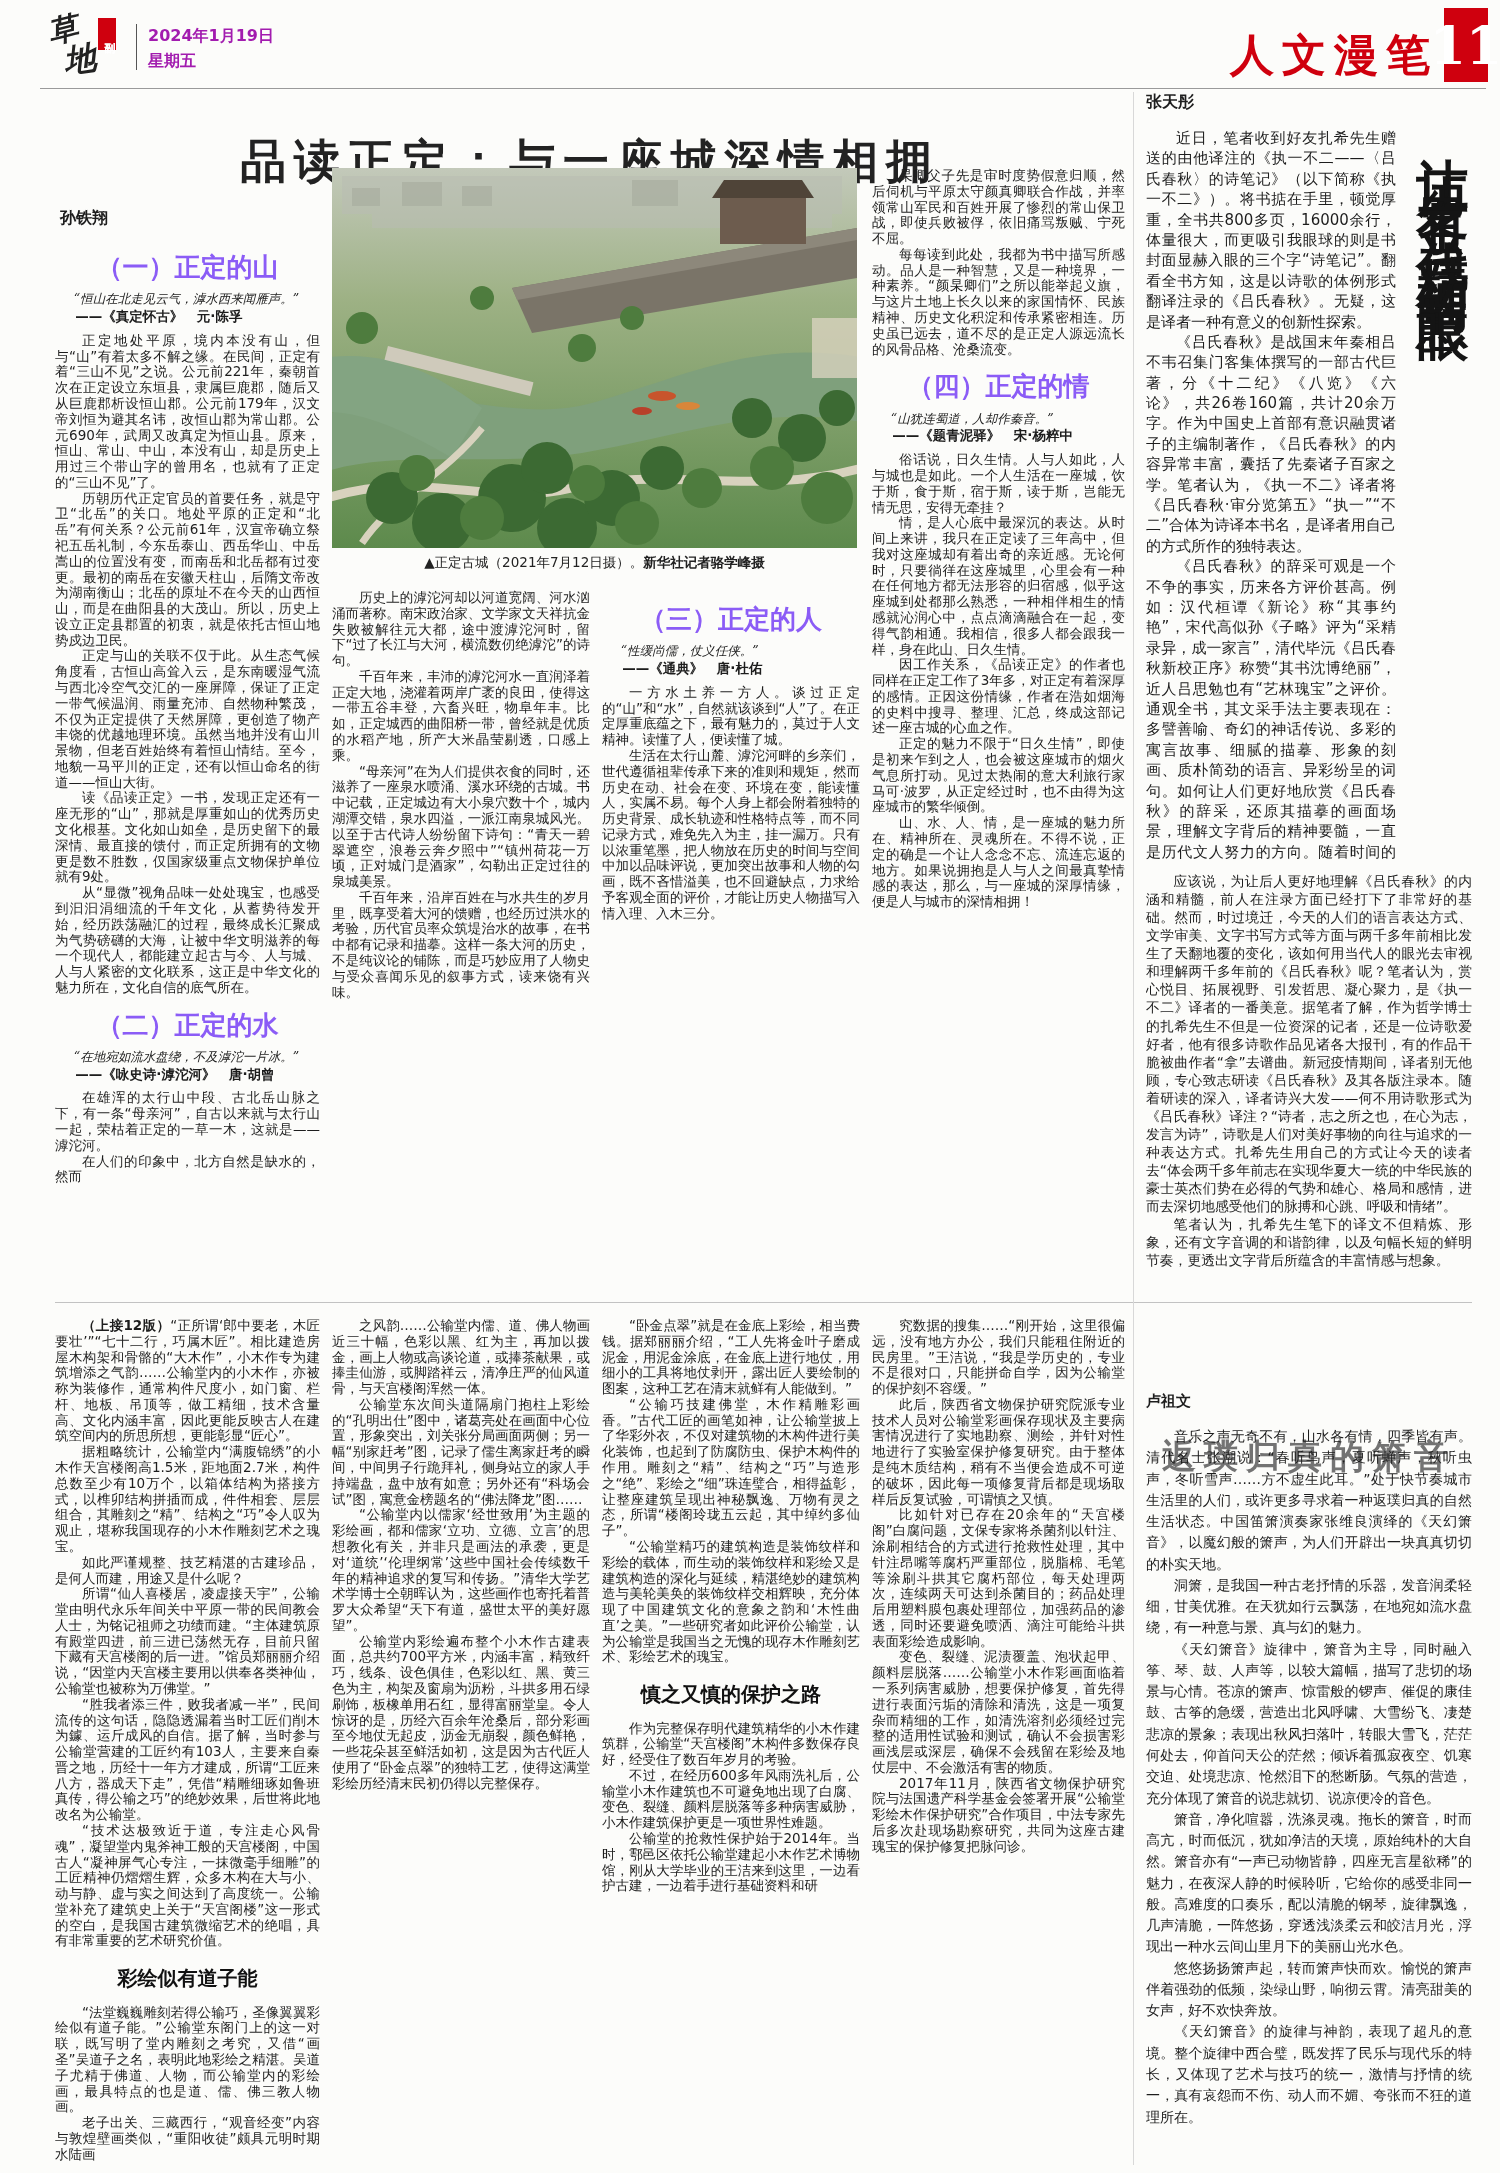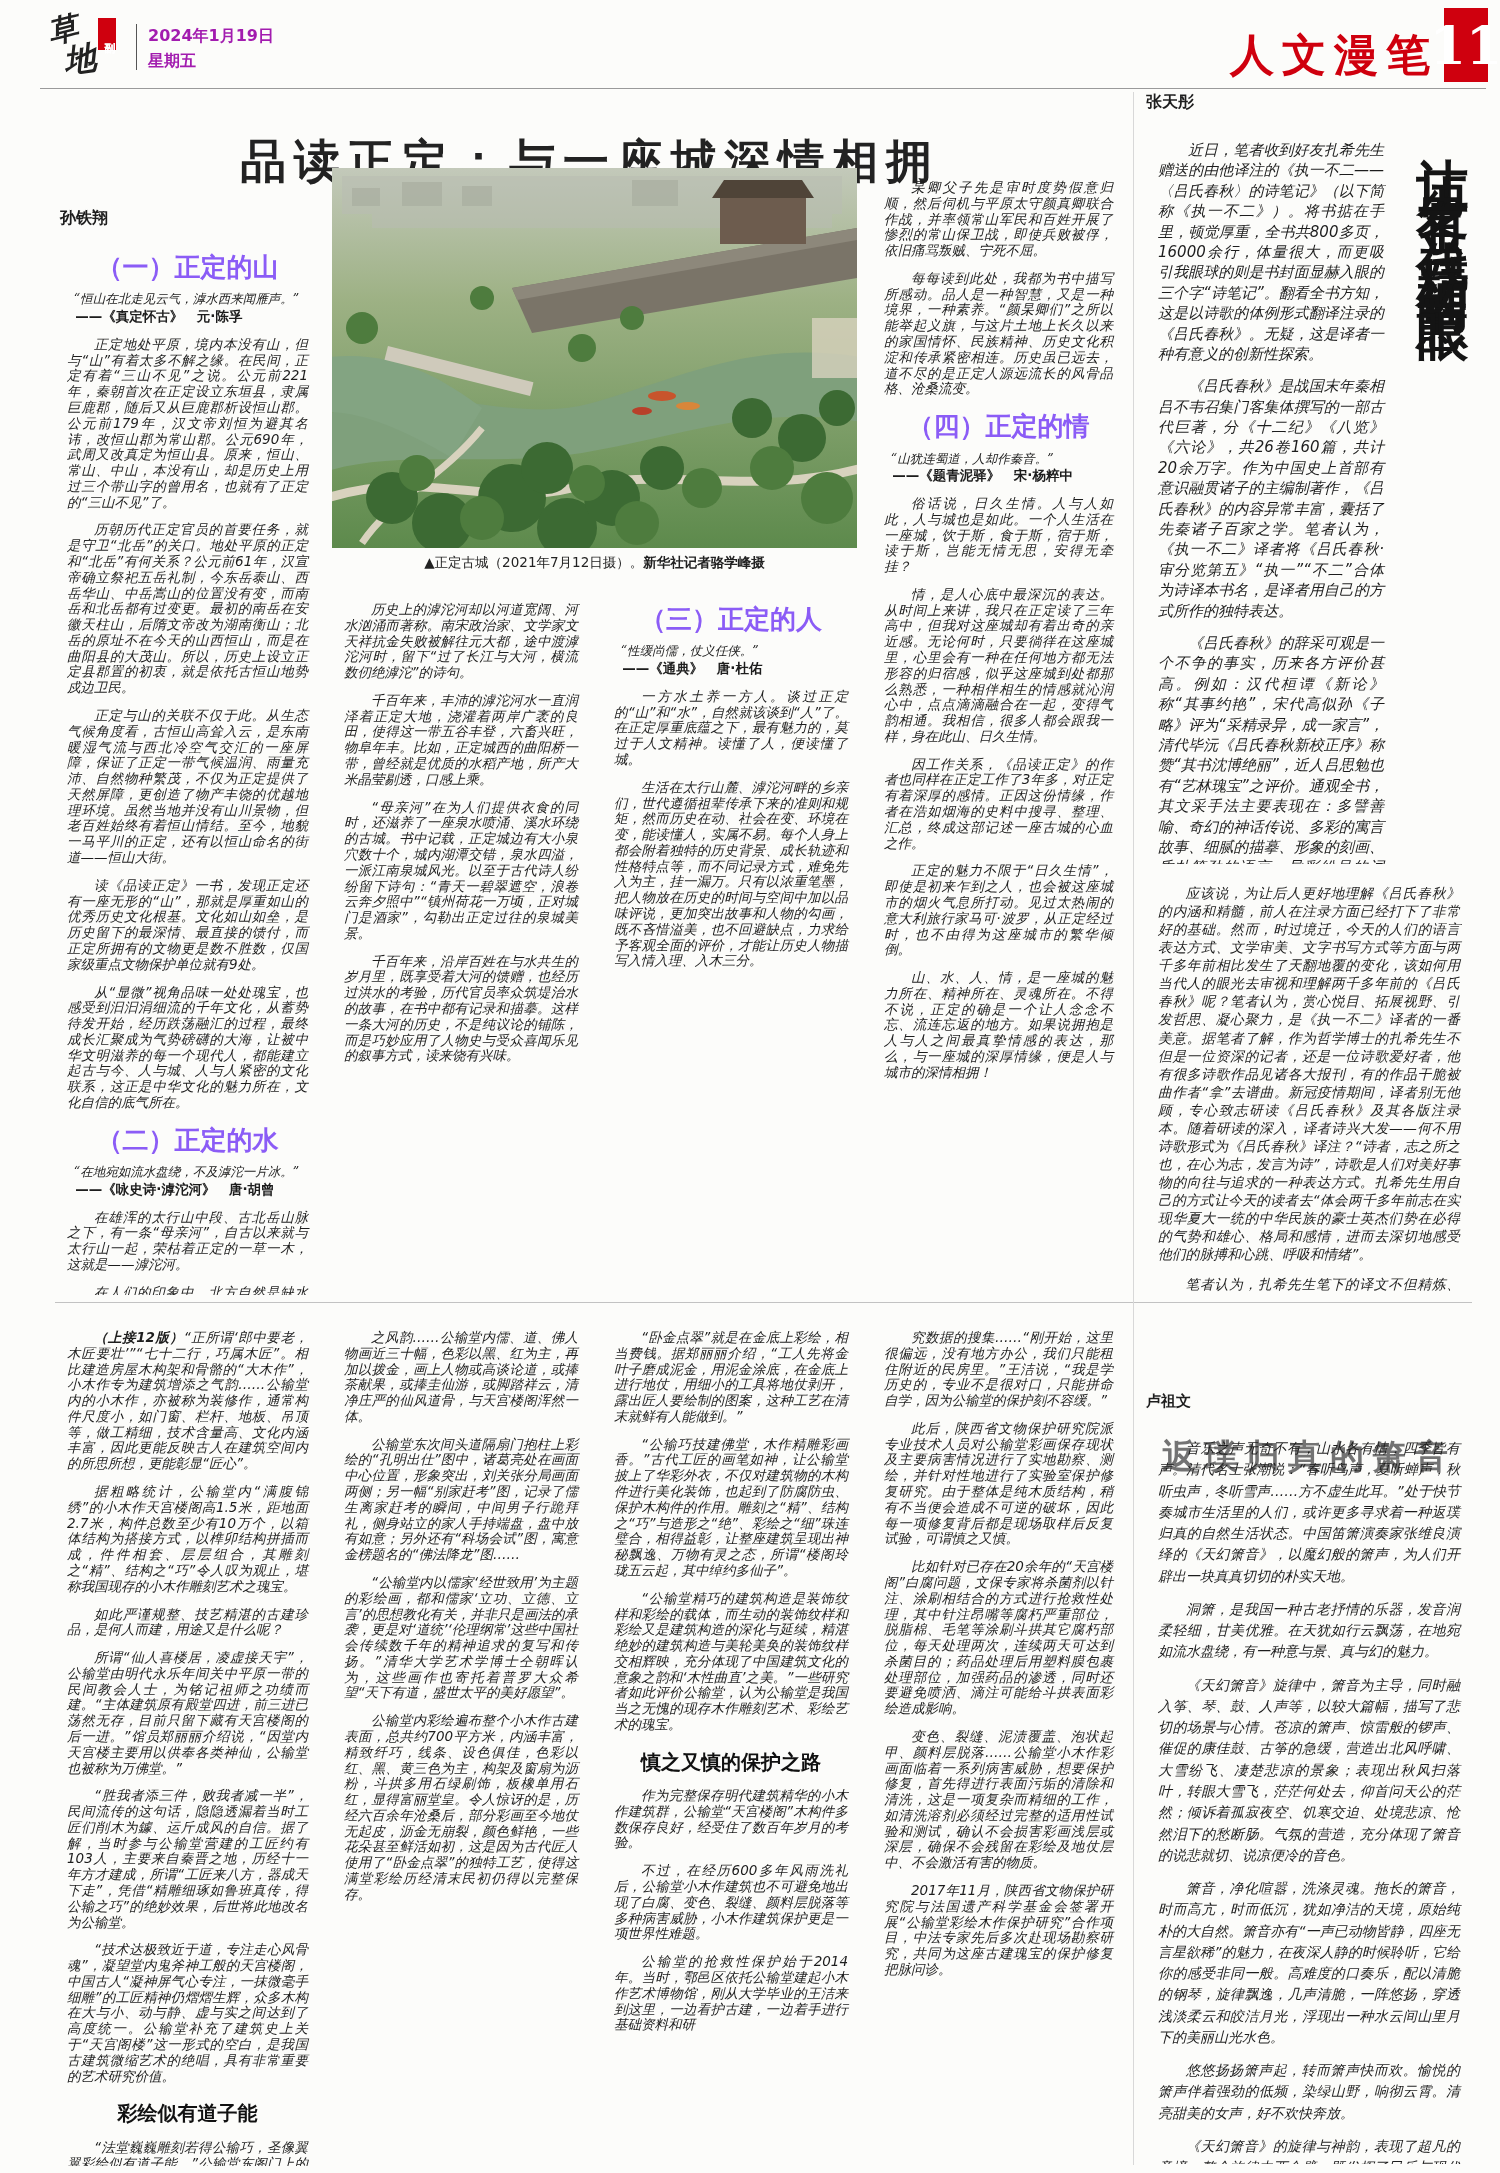--- a/index.html
+++ b/index.html
@@ -18,21 +18,21 @@
   .sec-title{position:absolute;right:62px;top:26px;font-family:"DejaVu Serif",serif;font-weight:bold;
         font-size:44px;color:#cf000e;letter-spacing:8px;}
   .pageno{position:absolute;right:12px;top:8px;width:44px;height:74px;background:#cf000e;color:#fff;
         display:flex;align-items:center;justify-content:center;font-family:"DejaVu Serif",serif;
         font-weight:bold;font-size:52px;}
   
   .headline{position:absolute;left:55px;top:100px;width:1070px;text-align:center;
         font-family:"DejaVu Serif",serif;font-weight:bold;font-size:46px;letter-spacing:0.17em;color:#222;}
   .byline-main{position:absolute;left:60px;top:208px;font-size:16px;font-weight:bold;}
   .col{position:absolute;overflow:hidden;font-size:13.5px;line-height:1.17;text-align:justify;}
-  .col .para{margin:12px;text-indent:2em;font-style:italic;}
+  .col .para{margin:0;text-indent:2em;}
   .col .shead{margin:14px 0 10px 0;text-align:center;font-size:26px;font-weight:bold;color:#8b5cf6;}
   .col .subhead{margin:18px 0 14px 0;text-align:center;font-size:20px;font-weight:bold;color:#111;}
   .col .quote{margin:8px 0 2px 0;padding-left:1.5em;font-family:"DejaVu Serif",serif;font-style:italic;font-size:12.5px;color:#222;}
   .col .quote-attrib{margin:2px 0 8px 0;padding-left:1.5em;font-weight:bold;font-size:13.5px;}
   #c1{left:55px;top:238px;width:265px;height:1057px;}
   #c2{left:332px;top:590px;width:258px;height:705px;}
   #c3{left:602px;top:590px;width:258px;height:705px;}
   #c4{left:872px;top:168px;width:253px;height:1127px;}
   .photo{position:absolute;left:332px;top:168px;width:525px;height:380px;overflow:hidden;background:#7e9a6d;}
   .caption{position:absolute;left:332px;top:554px;width:525px;text-align:center;font-size:13.5px;color:#222;}

